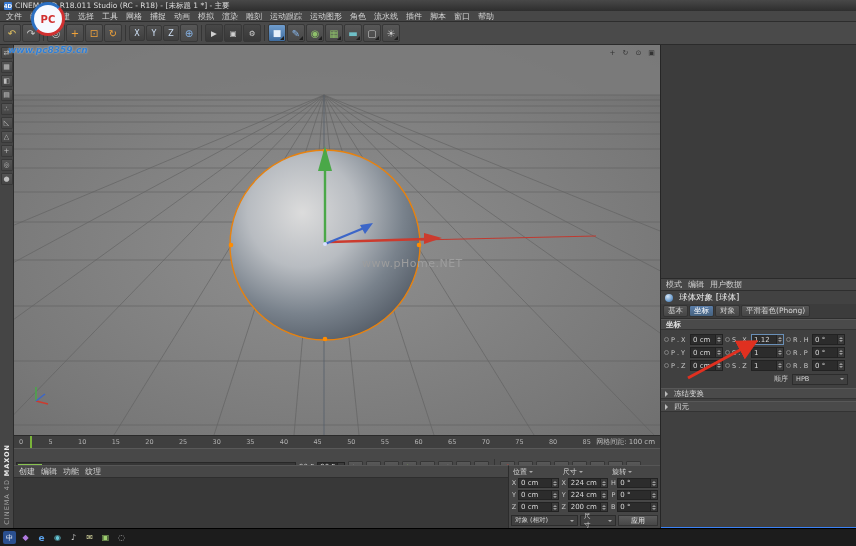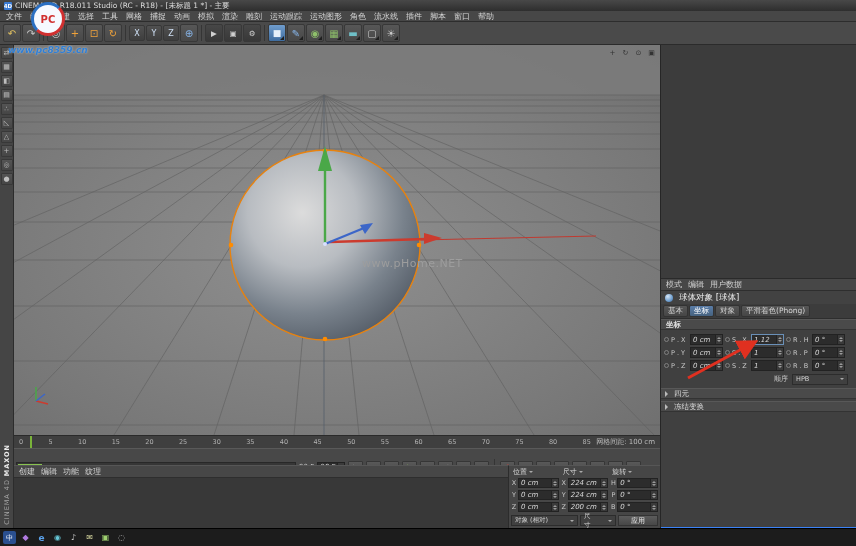--- a/index.html
+++ b/index.html
@@ -63,21 +63,21 @@
     font-size:5.5px; color:#1c3008; display:flex; align-items:center; justify-content:center; }
   .tlabel { font-size:7px; color:#c8c8c8; }
   .tbtn { width:15px; height:12px; background:linear-gradient(#595959,#464646); border:1px solid #363636; border-radius:1px;
     font-size:5.5px; color:#d5d5d5; display:flex; align-items:center; justify-content:center; flex:0 0 auto; }
   .tbtn.play { color:#8cc455; font-size:7px; }
   .tbtn.rec { color:#d04038; font-size:7px; }
   .tbtn.amber { color:#e0a040; }
 
   
   .field { height:11px; background:#2c2c2c; border:1px solid #222; display:flex; align-items:center; }
-  .field .val { flex:1; font-size:7px; color:#d8d8d8; padding:0 2px; white-space:nowrap; overflow:hidden;font-style:italic; }
+  .field .val { flex:1; font-size:7px; color:#d8d8d8; padding:0 2px; white-space:nowrap; overflow:hidden; }
   .spin { width:7px; height:100%; border-left:1px solid #222; background:#3a3a3a; display:flex; flex-direction:column;
     align-items:center; justify-content:center; }
   .spin i { display:block; width:0; height:0; border:2px solid transparent; }
   .spin i.up { border-bottom-color:#9a9a9a; margin-bottom:1px; }
   .spin i.dn { border-top-color:#9a9a9a; }
   .dd { width:0; height:0; border:2.5px solid transparent; border-top-color:#aaa; margin-top:2px; }
   .tri { width:0; height:0; border:3px solid transparent; border-left-color:#bbb; }
   .sel { height:11px; background:#404040; border:1px solid #2c2c2c; display:flex; align-items:center; font-size:6.5px;
     color:#d5d5d5; padding:0 3px; gap:16px; }
   .btn { height:11px; background:linear-gradient(#5c5c5c,#474747); border:1px solid #333; font-size:7px; color:#e2e2e2;
@@ -632,25 +632,25 @@
     </div>
     <div class="aorder">
       <span>顺序</span>
       <span class="sel">
           <span>HPB</span>
           <i class="dd" style="margin-left:auto"></i>
         </span>
     </div>
     <div class="acollapse">
       <i class="tri"></i>
-      <span>四元</span>
+      <span>冻结变换</span>
     </div>
     <div class="acollapse">
       <i class="tri"></i>
-      <span>冻结变换</span>
+      <span>四元</span>
     </div>
   </div>
 </div>
 
 <svg id="redarrow">
   <defs>
     <marker id="ah" markerWidth="7" markerHeight="7" refX="5" refY="3.5" orient="auto">
       <path d="M0,0 L7,3.5 L0,7 z" fill="#e03020"></path>
     </marker>
   </defs>

